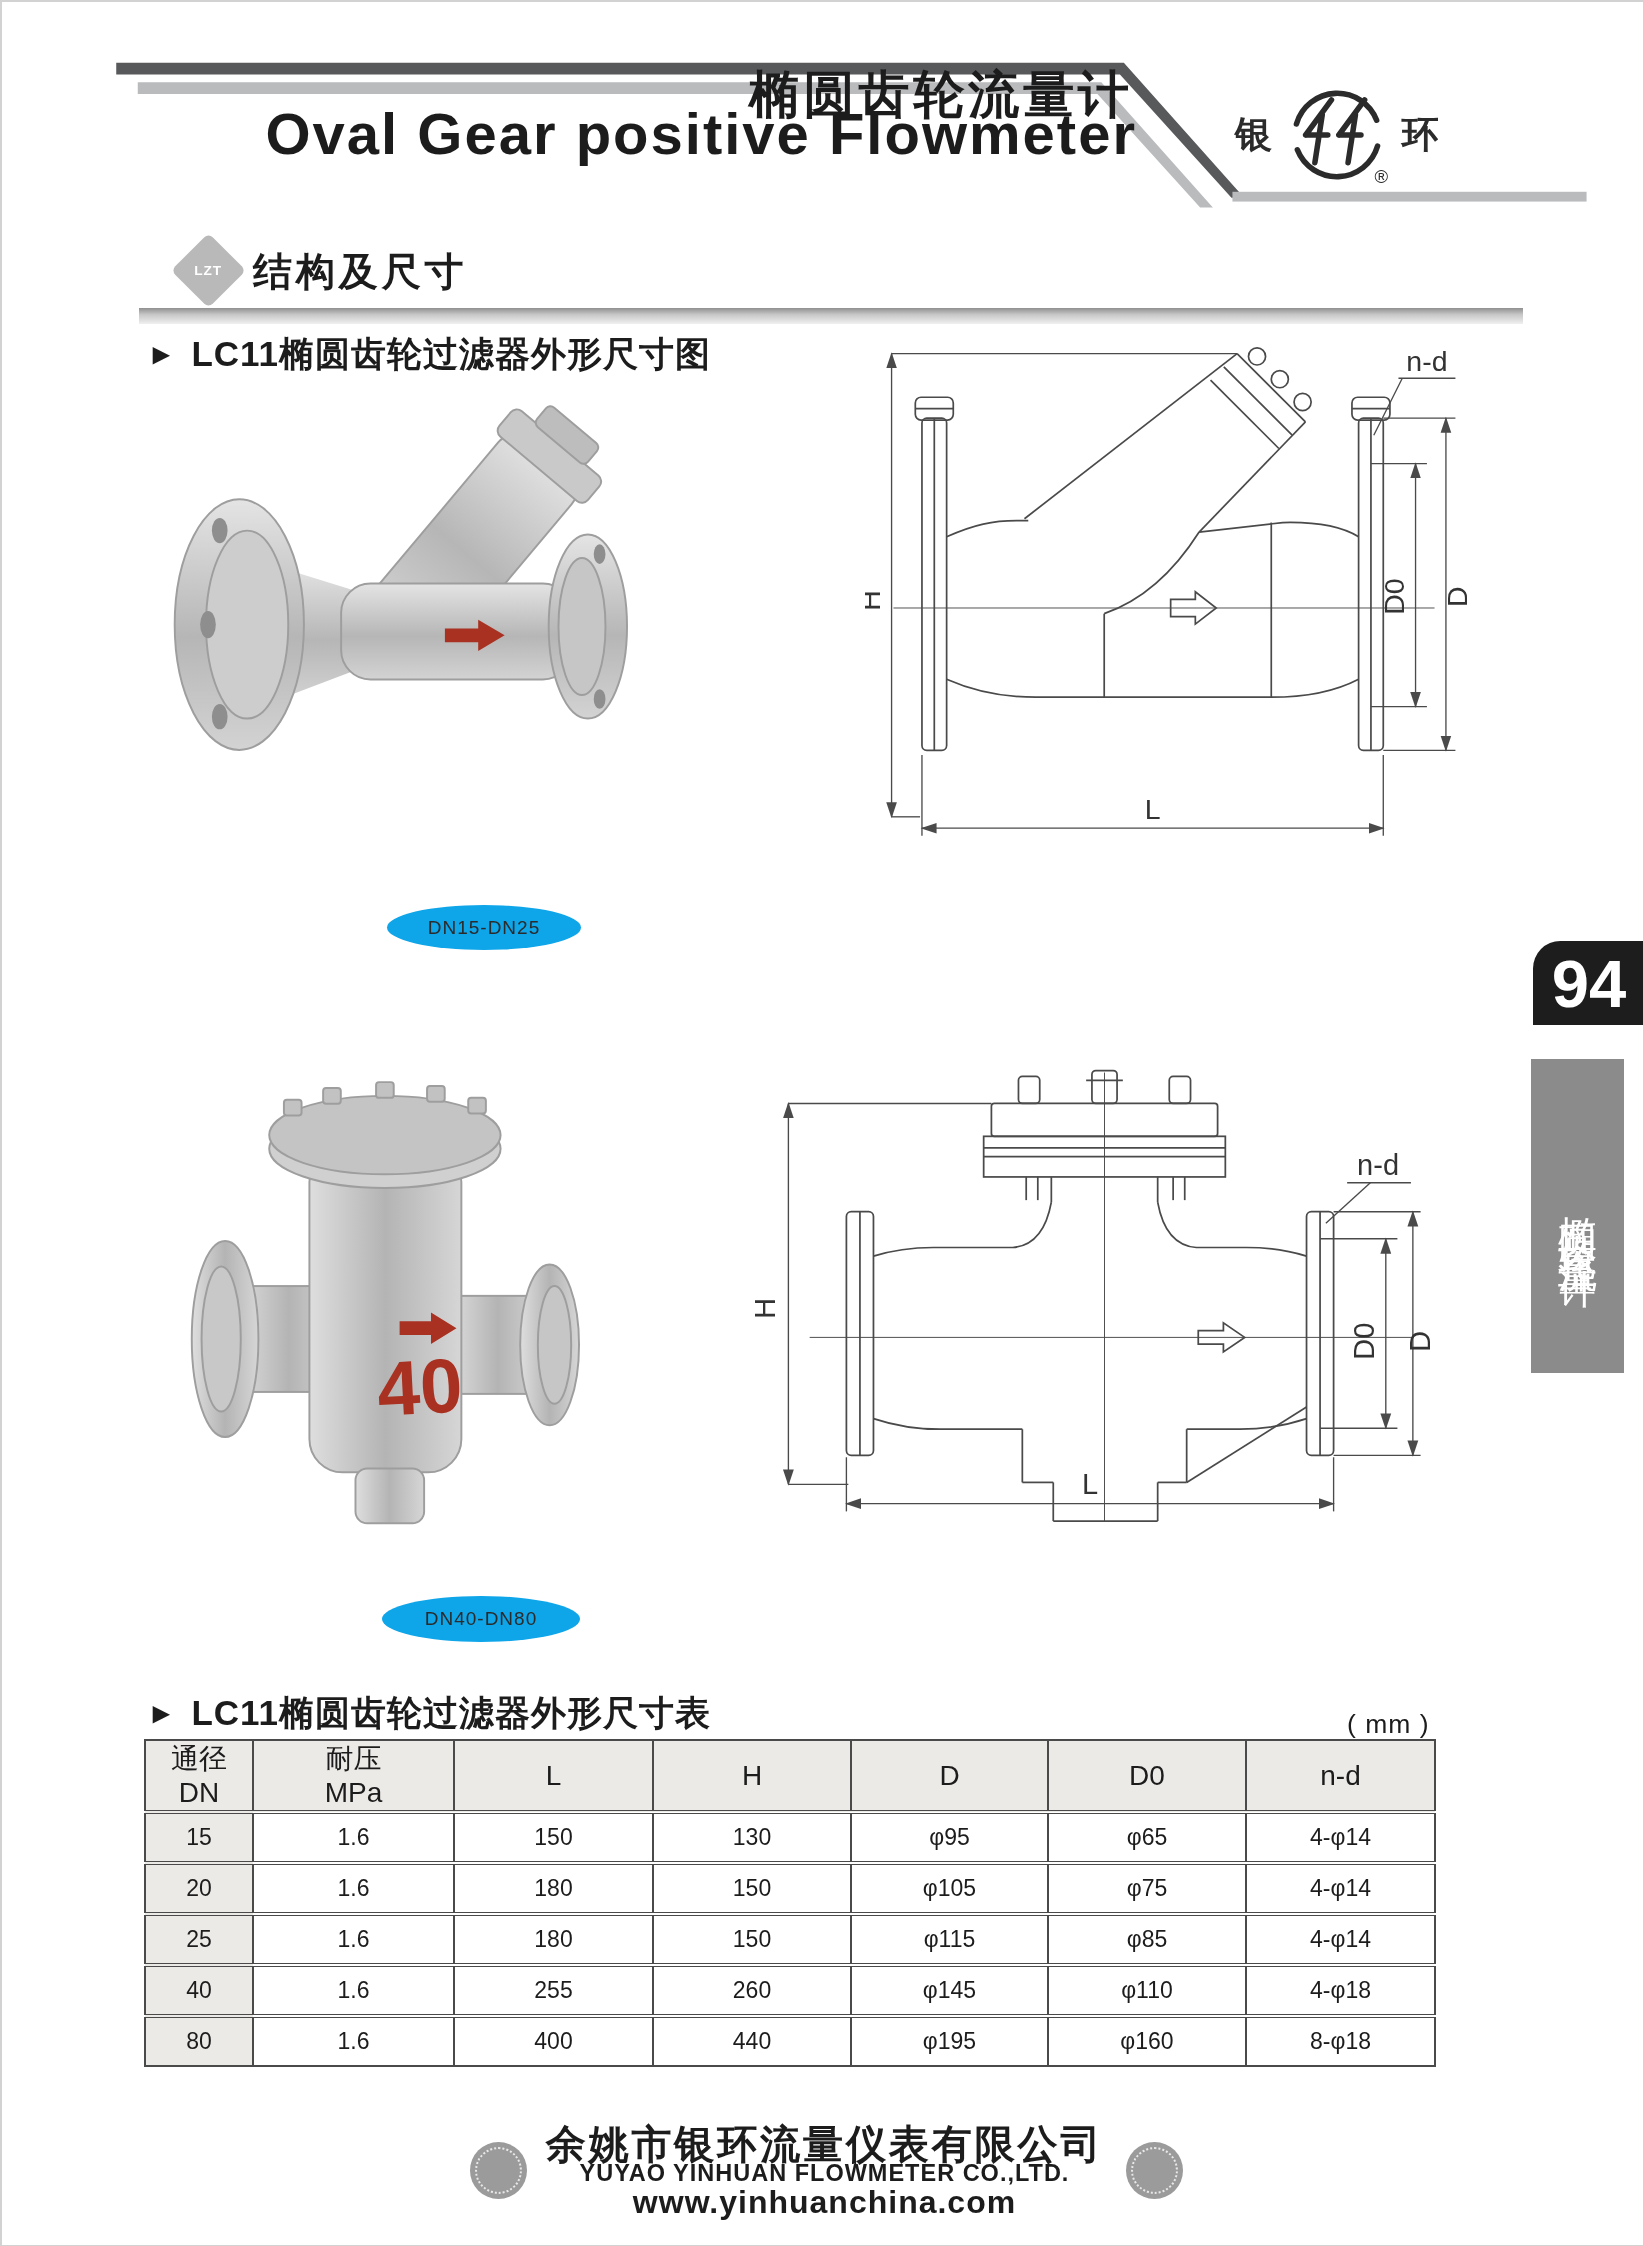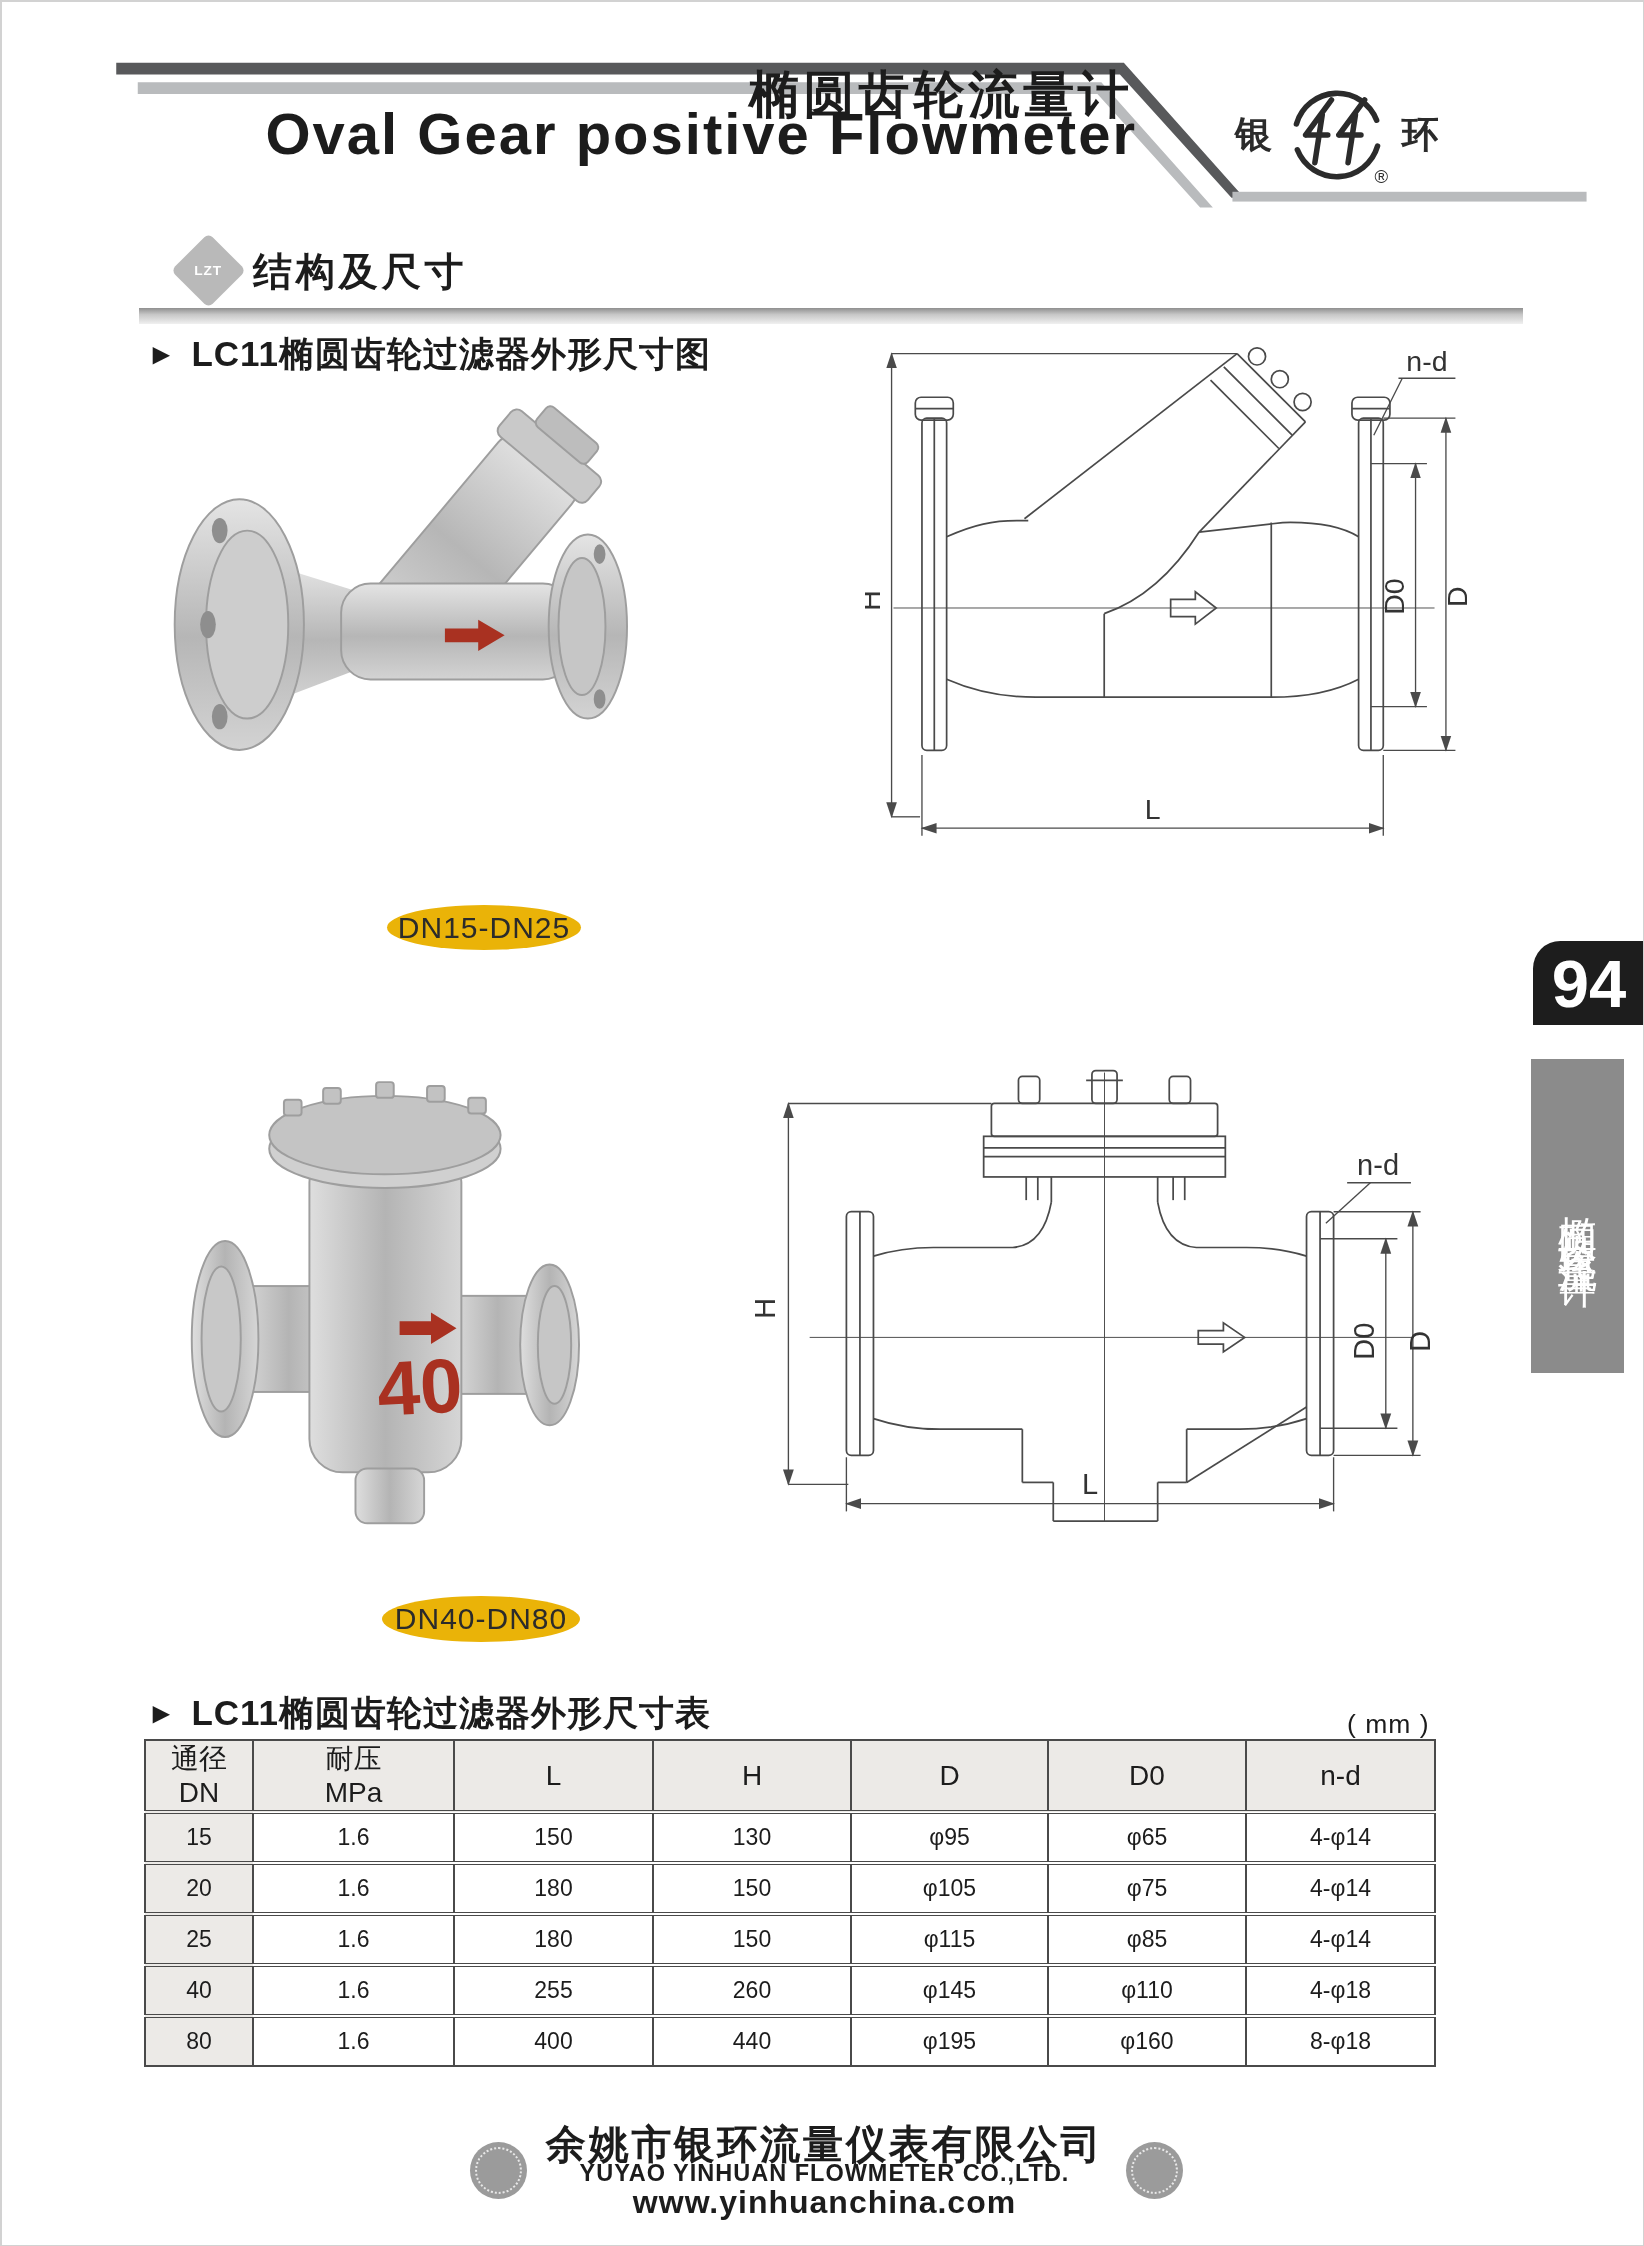--- a/index.html
+++ b/index.html
@@ -21,22 +21,22 @@
   .sec-title{left:251px;top:243px;font-size:39px;font-weight:bold;letter-spacing:3.9px;}
   .sec-bar{left:137px;top:306px;width:1384px;height:15.7px;
            background:linear-gradient(180deg,#8f8f8f 0%,#c6c6c6 40%,#f0f0f0 100%);}
 
   .sub-head{display:flex;align-items:center;gap:15.7px;white-space:nowrap;}
   .sub-head .marker{font-size:29px;line-height:1;}
   .sub-head .txt{font-size:35px;font-weight:bold;letter-spacing:1px;}
   .unit-note{left:1345px;top:1707px;font-size:26.5px;letter-spacing:1px;}
 
   
-  .cap{background:#eab308;border-radius:50%;display:flex;align-items:center;justify-content:center;
-       font-size:30px;color:#2b2b2b;letter-spacing:1px;}
+  .cap{background:#0ea5e9;border-radius:50%;display:flex;align-items:center;justify-content:center;
+       font-size:19px;color:#2b2b2b;letter-spacing:1px;}
 
   
   .page-num{left:1531px;top:939px;width:112px;height:84px;background:#1d1d1d;border-radius:27.4px 0 0 0;
             color:#fff;font-size:67px;font-weight:bold;display:flex;align-items:center;justify-content:center;}
   .side-tab{left:1529px;top:1057px;width:93px;height:314px;background:#8b8b8b;
             display:flex;align-items:center;justify-content:center;}
   .side-tab span{writing-mode:vertical-rl;color:#fff;font-size:39px;letter-spacing:8.8px;font-weight:500;}
 
   
   table.dim{position:absolute;left:142px;top:1737px;width:1290px;border-collapse:collapse;

